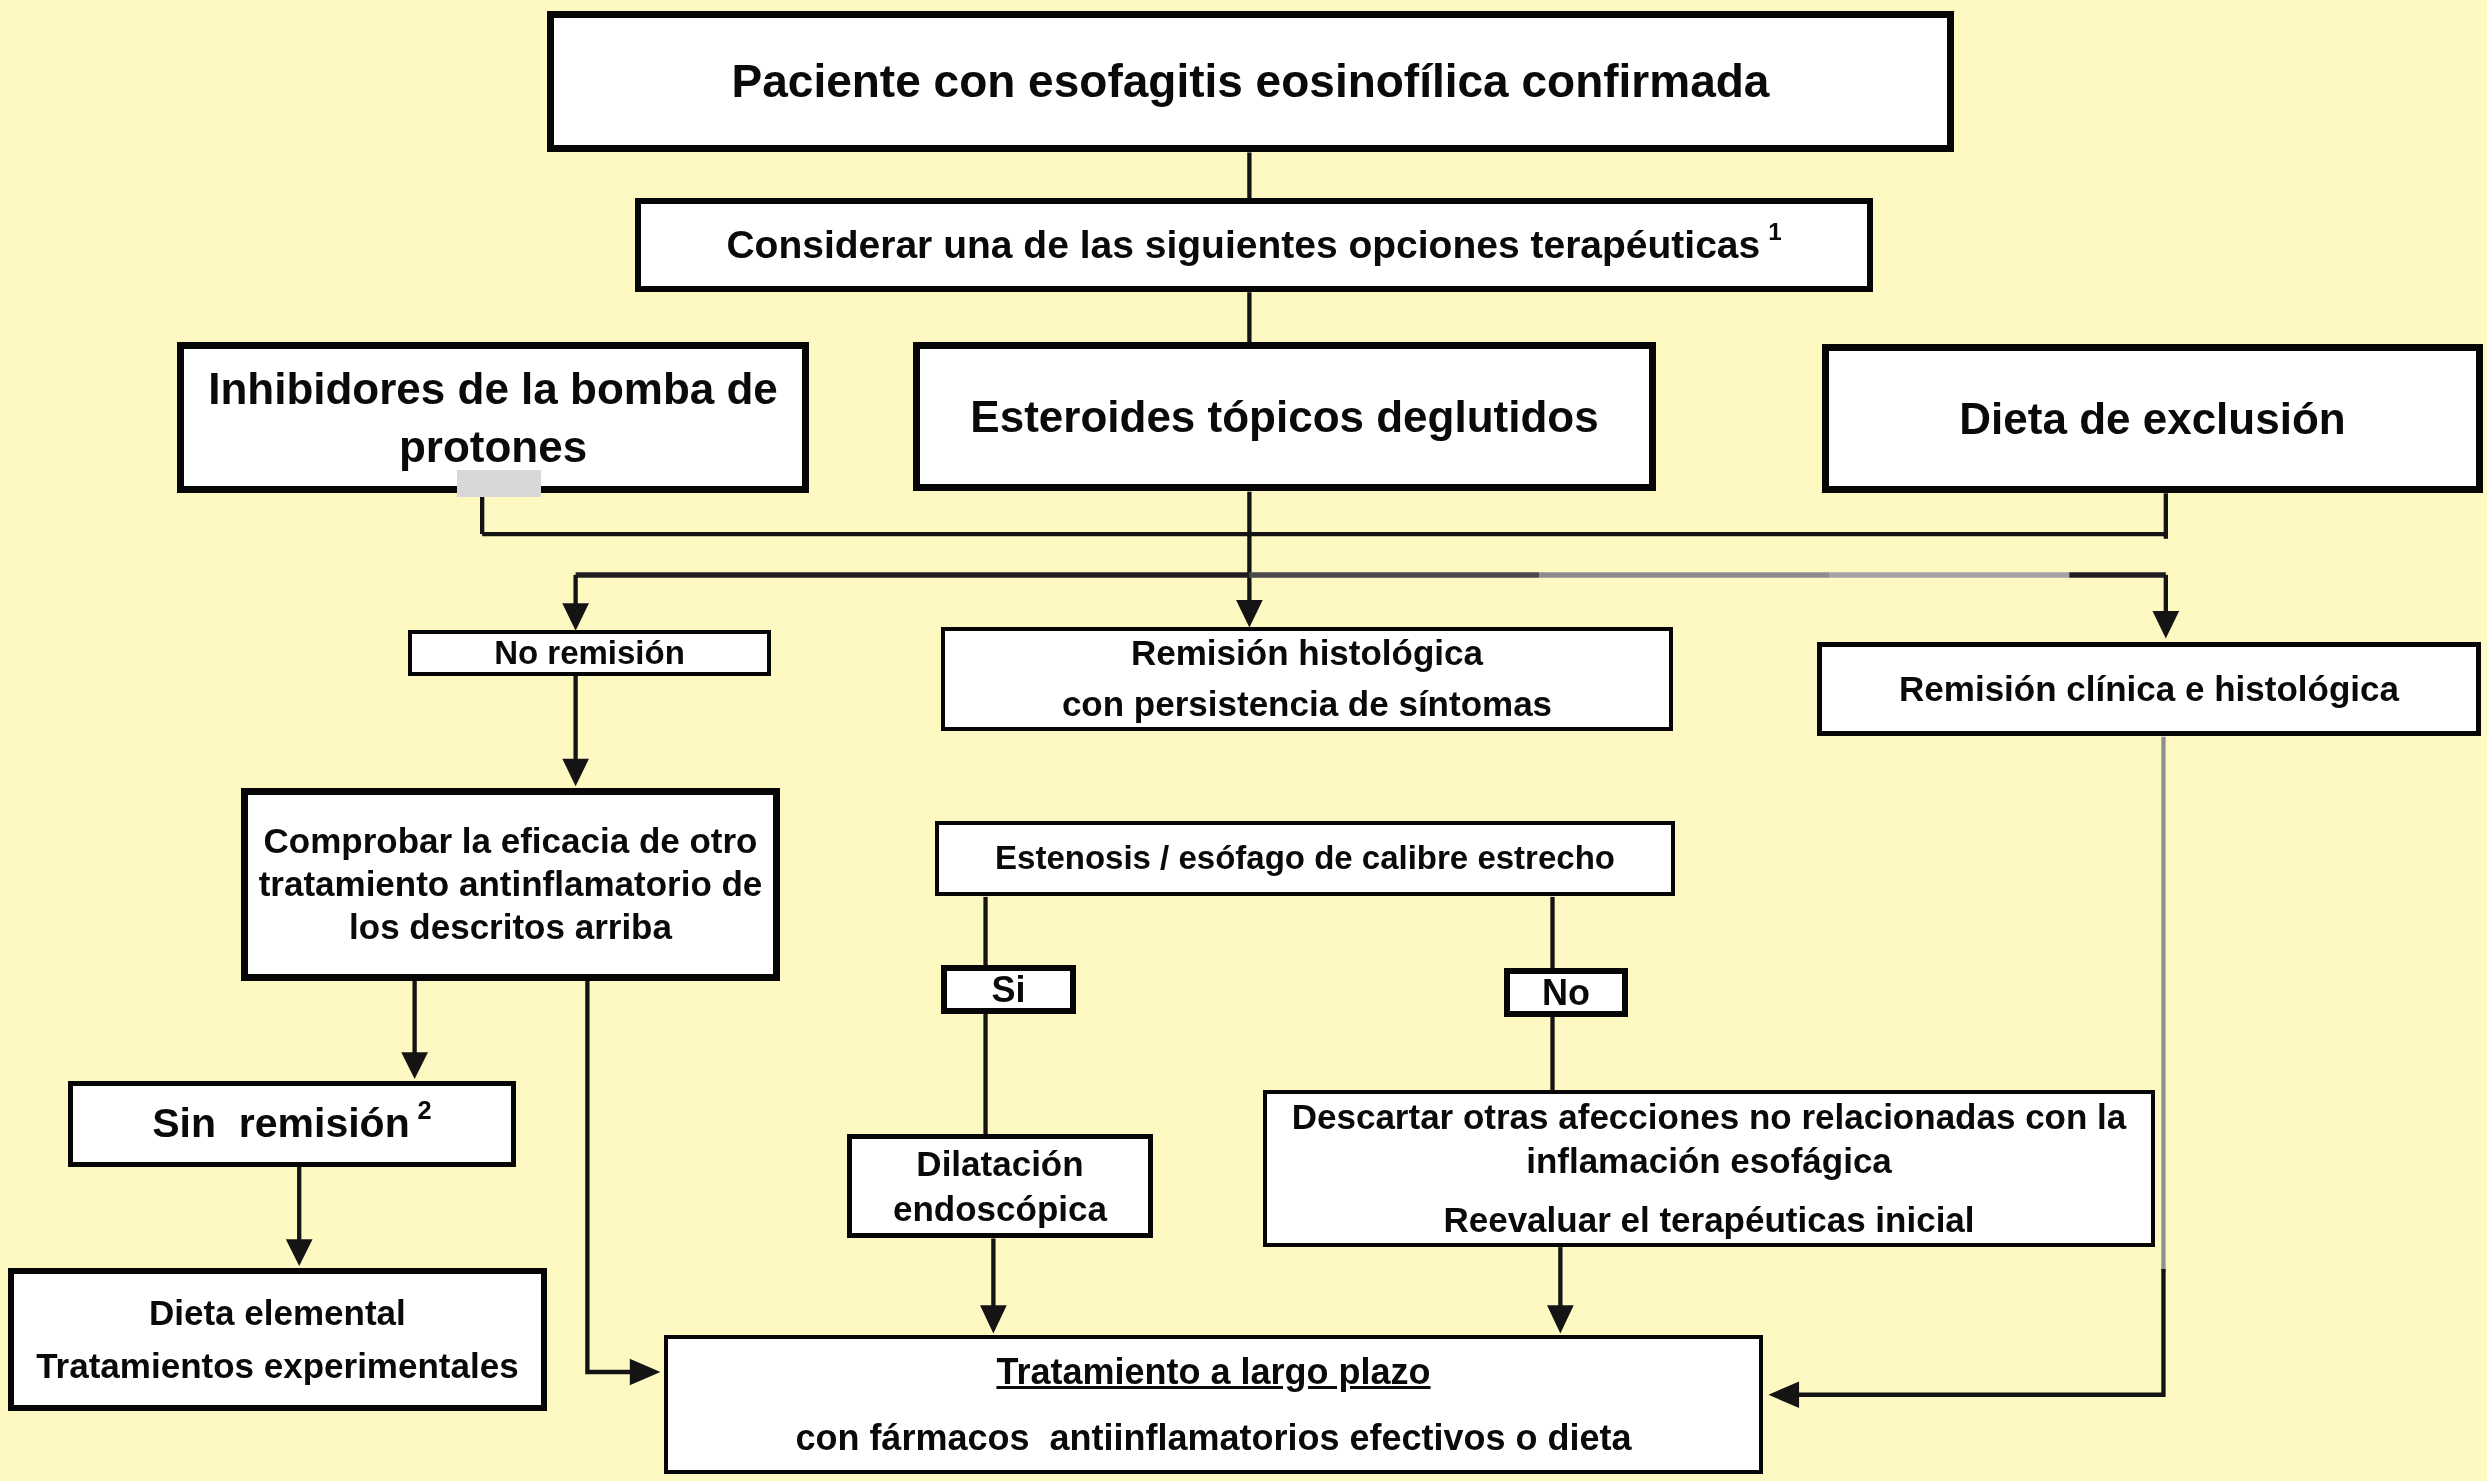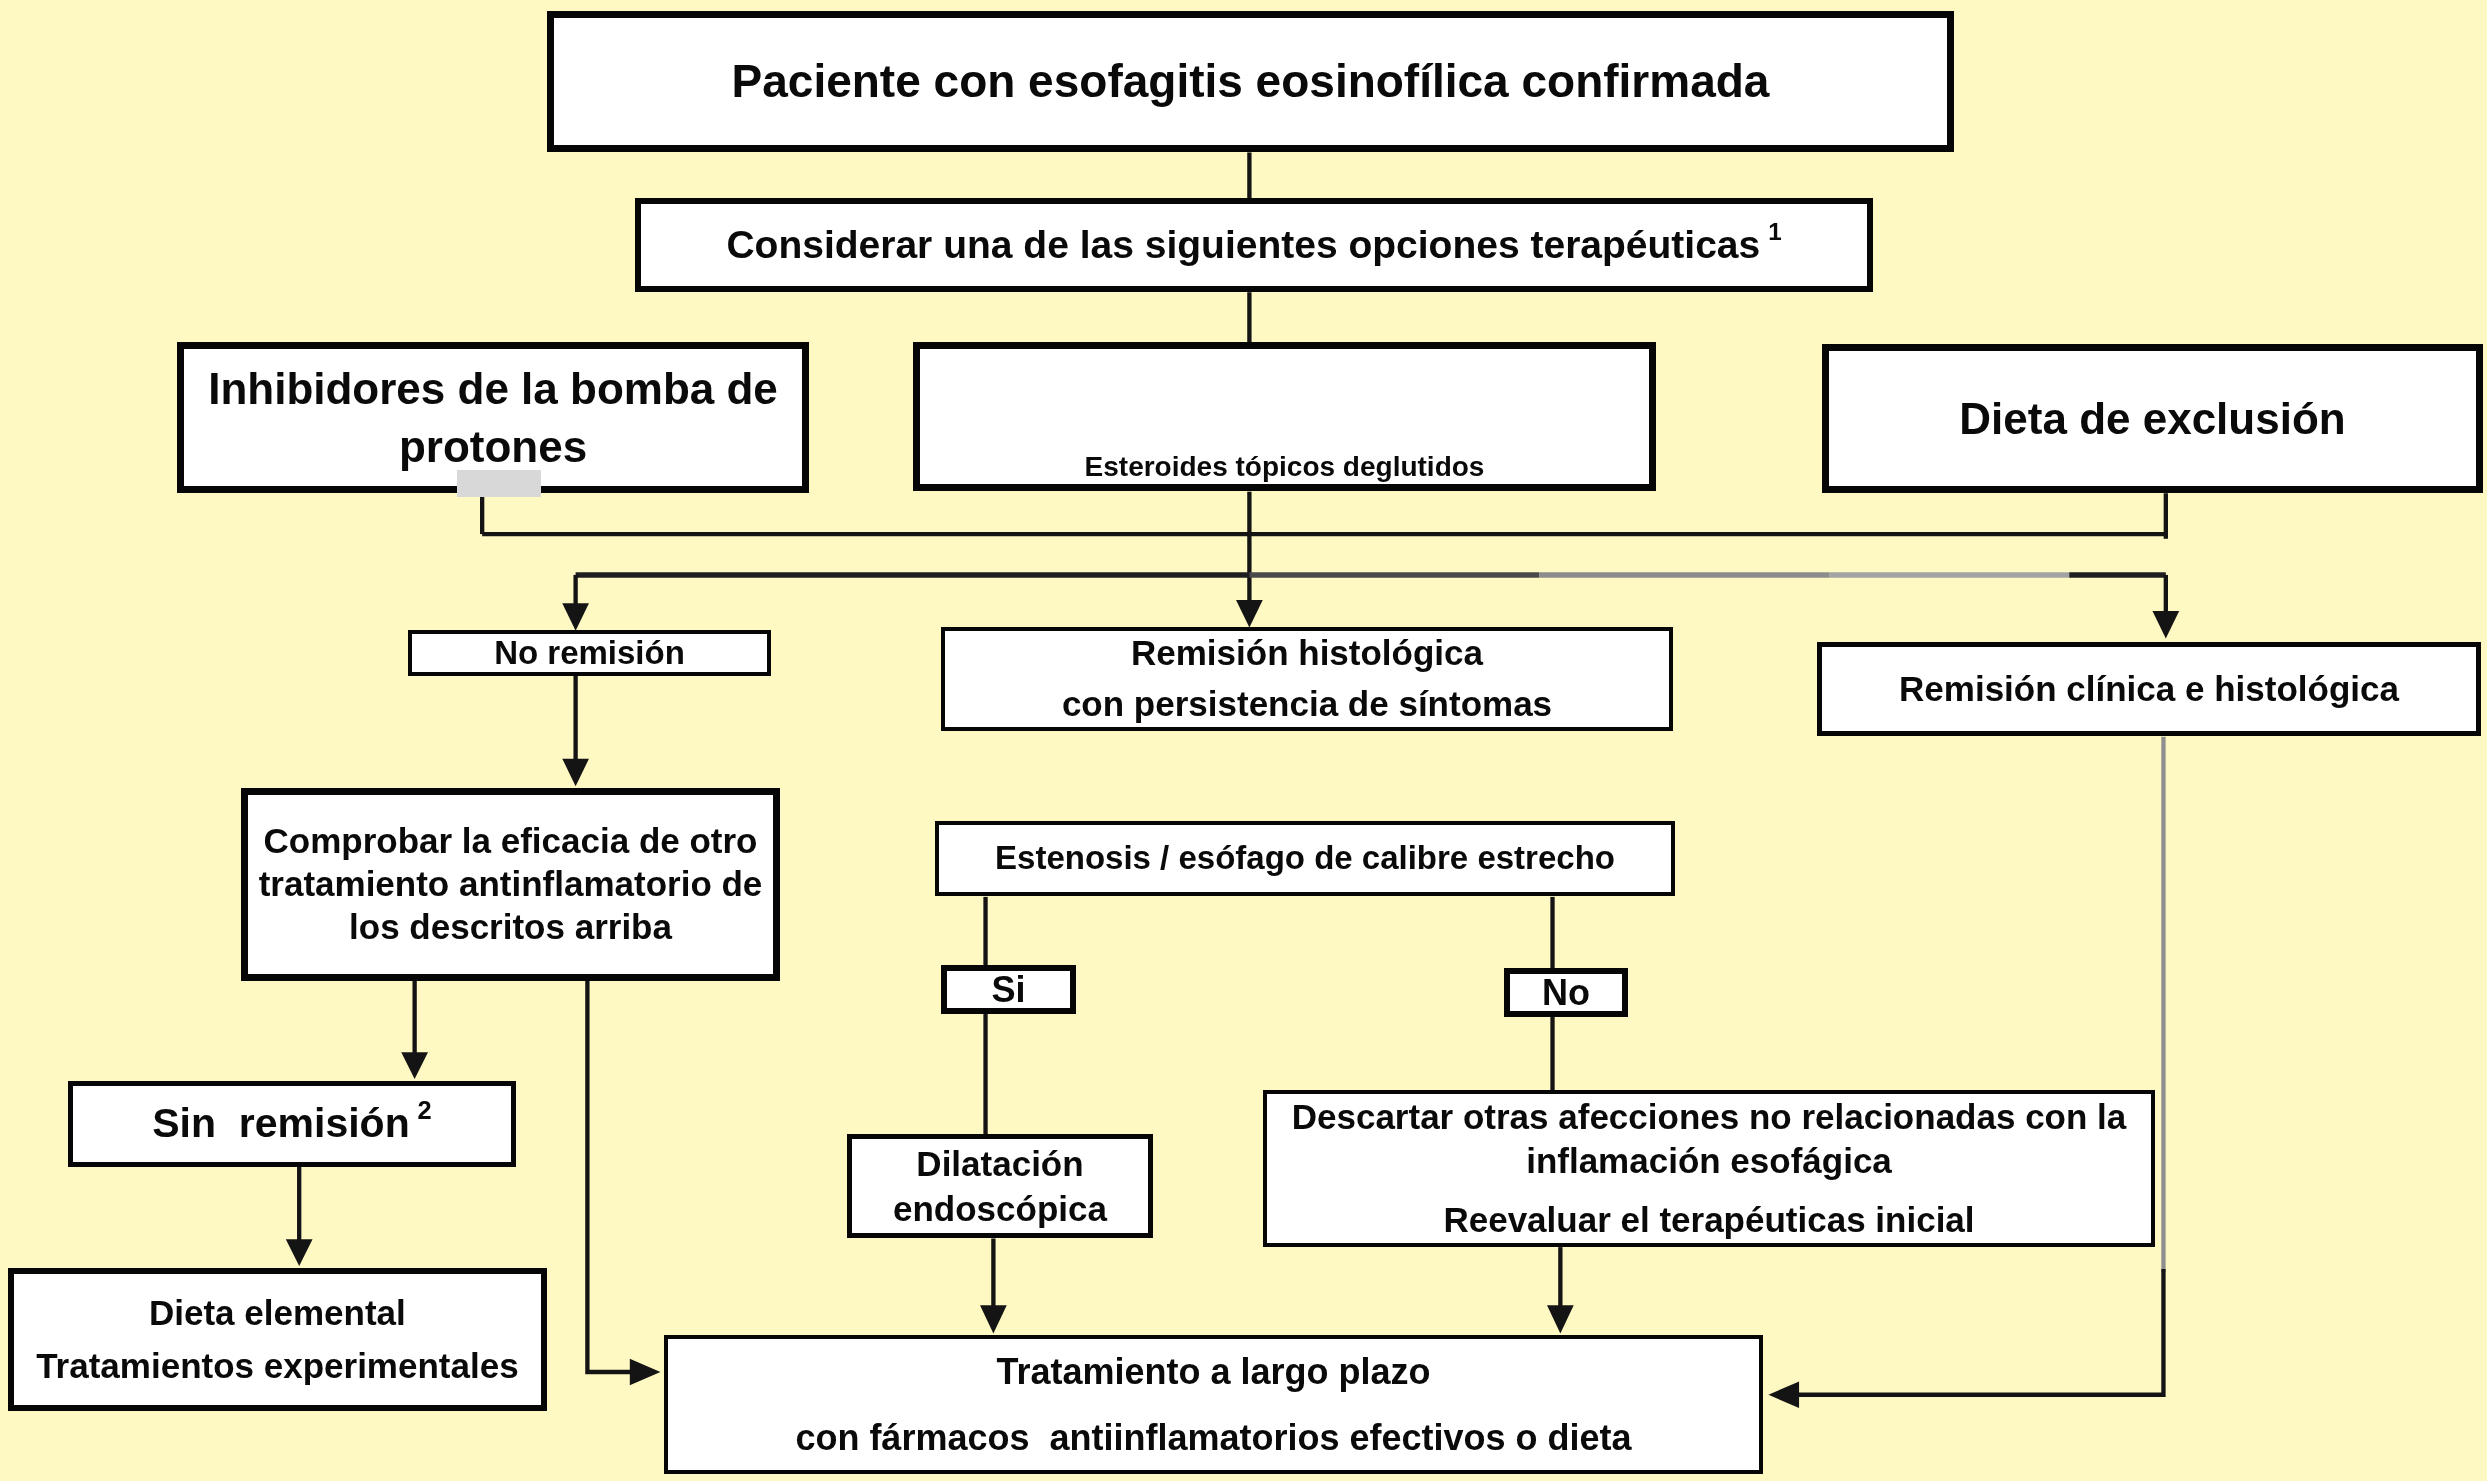--- a/index.html
+++ b/index.html
@@ -25,37 +25,37 @@
     text-align:center;
     line-height:1.25;
   }
   .node .l{display:block;}
   .prewrap{white-space:pre-wrap;}
   sup.fn{font-size:0.62em;position:relative;top:-0.15em;margin-left:7.9px;}
   
   #n-patient    {left:547px;  top:11px;   width:1407px; height:141px; border-width:7px; font-size:46px;}
   #n-consider   {left:635px;  top:198px;  width:1238px; height:94px; border-width:6.3px; font-size:39px;}
   #n-ppi        {left:177px;  top:342px;  width:632px;  height:151px; border-width:7px; font-size:44px; line-height:1.3;}
-  #n-steroids   {left:913px; top:342px;  width:743px;  height:149px; border-width:7px; font-size:28px;justify-content:flex-end;}
+  #n-steroids   {left:913px; top:342px;  width:743px;  height:149px; border-width:7px; font-size:44px;}
   #n-diet       {left:1822px; top:344px;  width:661px;  height:149px; border-width:7px; font-size:44px;}
   #n-noremision {left:408px;  top:630px;  width:363px;  height:46px;  border-width:4.7px; font-size:33px;}
   #n-histologic {left:941px; top:627px;  width:732px;  height:104px; border-width:4.7px; font-size:35px; line-height:1.45;}
   #n-clinical   {left:1817px; top:642px;  width:664px;  height:94px; border-width:5.5px; font-size:35px;}
   #n-check      {left:241px;  top:788px; width:539px;  height:193px; border-width:7px; font-size:35px; line-height:1.22;}
   #n-stenosis   {left:935px; top:821px; width:740px;  height:75px;  border-width:4.7px; font-size:33px; line-height:1.1;}
   #n-si         {left:941px; top:965px; width:135px;  height:49px;  border-width:6.3px; font-size:36px;}
   #n-no         {left:1504px; top:968px; width:124px;  height:49px;  border-width:6.3px; font-size:36px;}
   #n-sinremision{left:68px;   top:1081px; width:448px;  height:86px; border-width:5.5px; font-size:41px;}
   #n-dilatacion {left:847px; top:1134px; width:306px;  height:104px; border-width:5.5px; font-size:35px; line-height:1.3;}
   #n-descartar  {left:1263px; top:1090px; width:892px; height:157px; border-width:4.7px; font-size:35px; line-height:1.25;}
   #n-elemental  {left:7.9px;   top:1268px; width:539px;  height:143px; border-width:6.3px; font-size:35px; line-height:1.2;}
   #n-longterm   {left:664px;  top:1335px; width:1099px; height:139px; border-width:4.7px; font-size:36px;}
   #n-descartar .p2{margin-top:15.7px;}
   #n-elemental .p2{margin-top:11px;}
-  #n-longterm .l1{margin-bottom:21px;}
+  #n-longterm .l1{margin-bottom:21px;text-decoration:underline;}
   .smudge{
     position:absolute;
     left:273px; top:121px; width:84px; height:27px;
     background:#d8d8d8;
   }
 </style>
 </head>
 <body>
 
 <div id="canvas">

